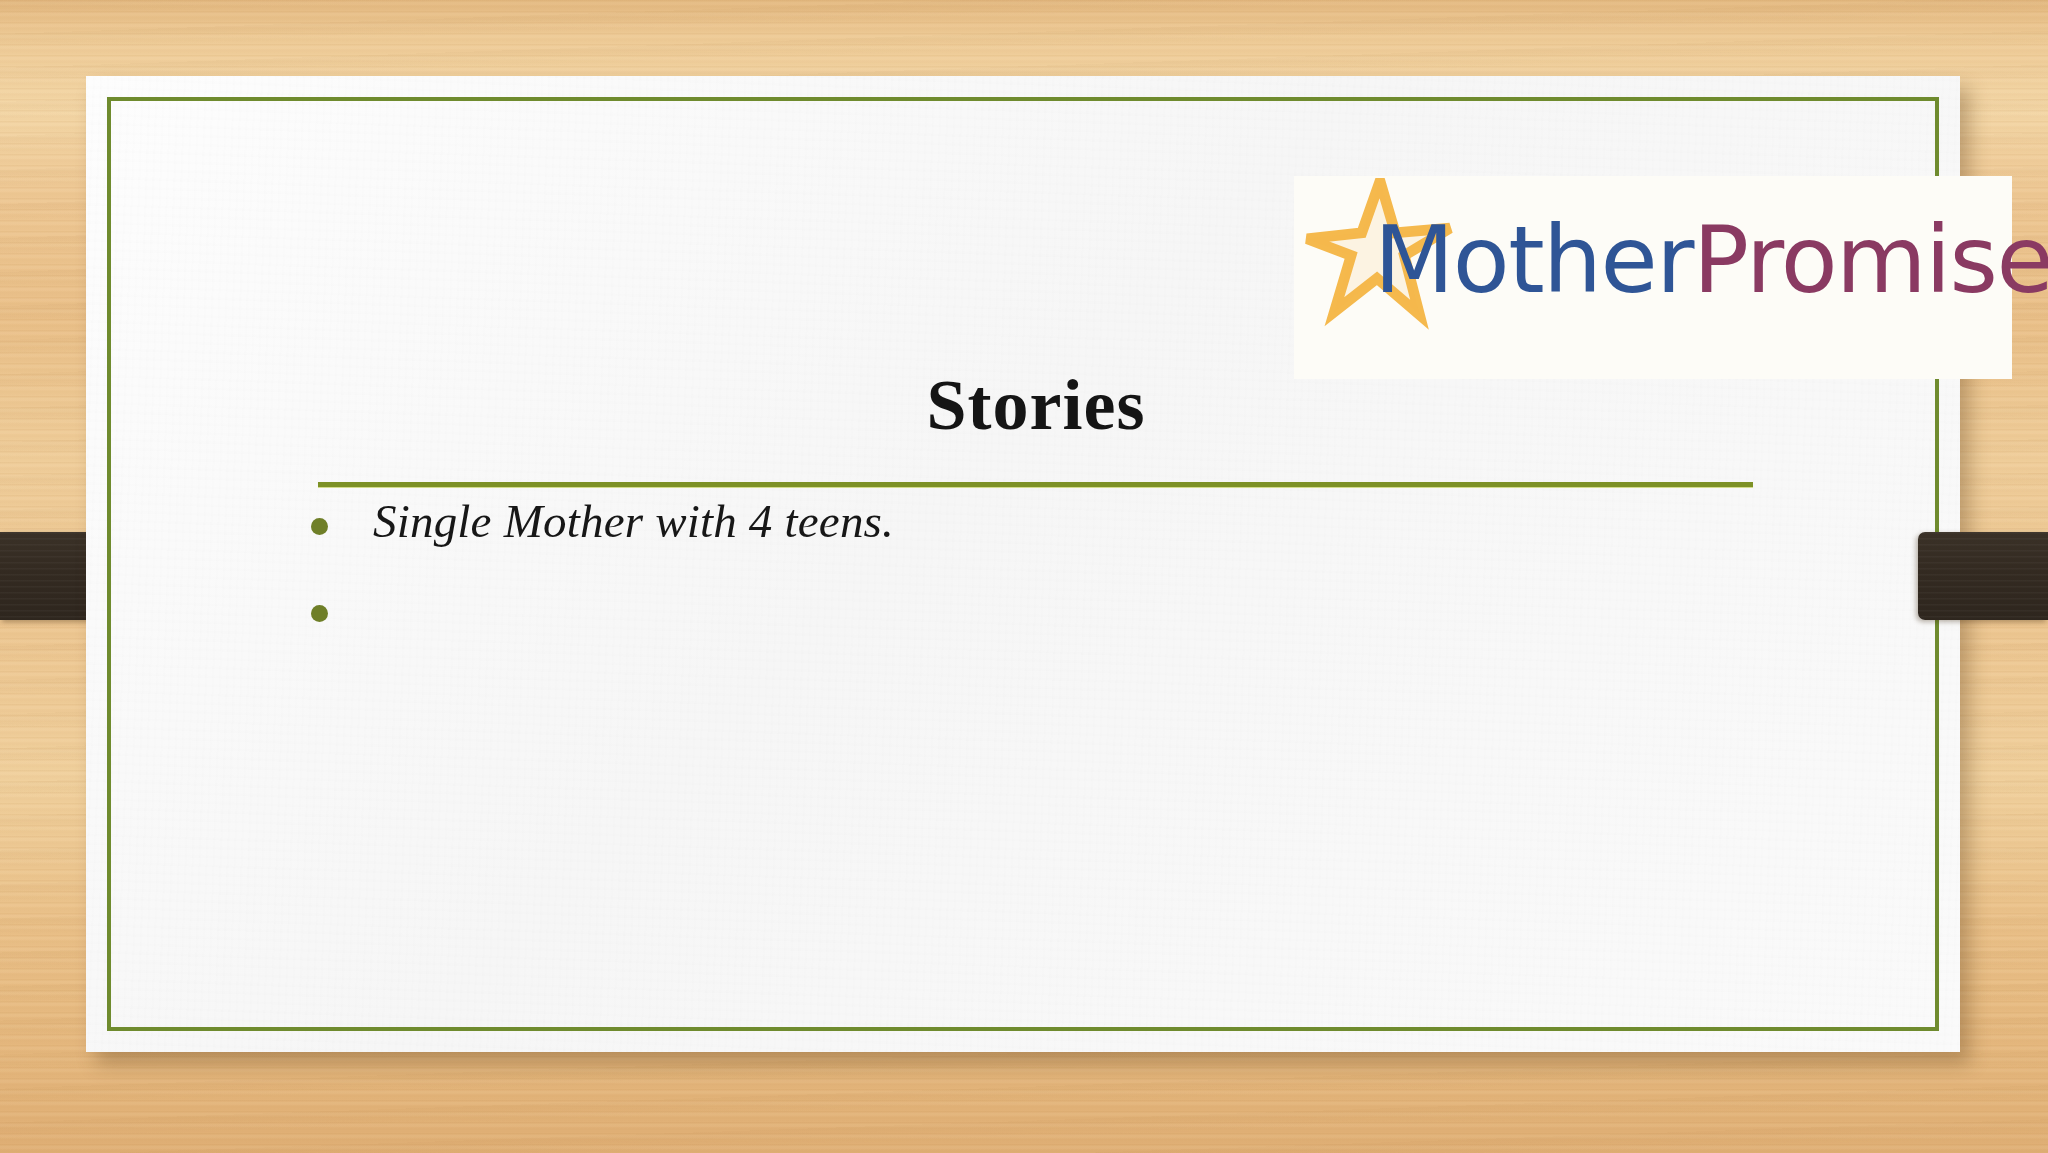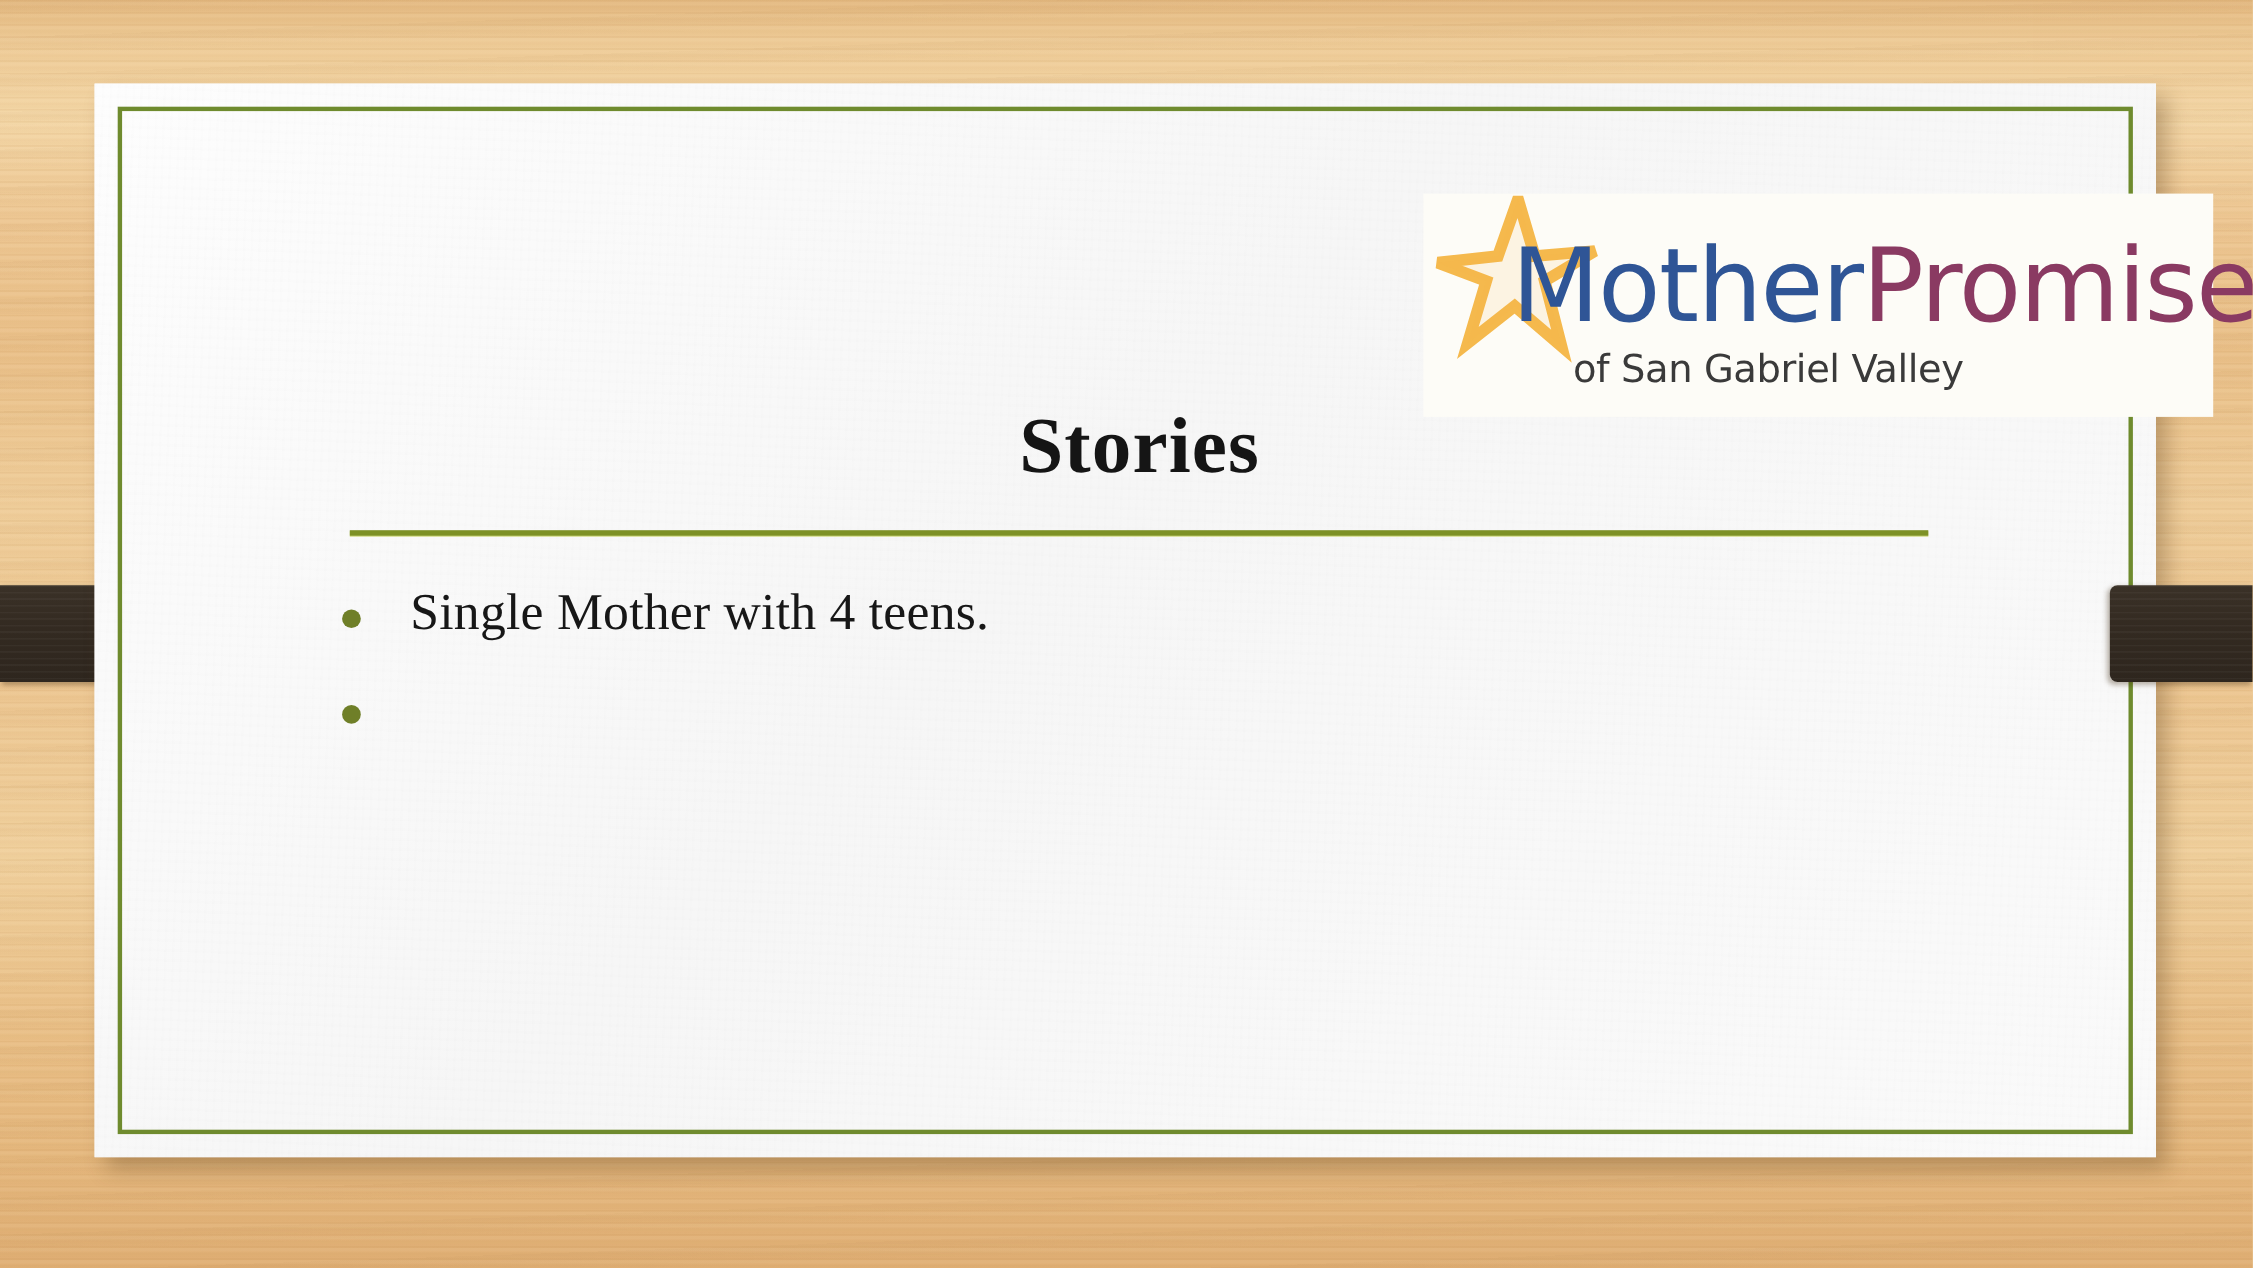--- a/index.html
+++ b/index.html
@@ -195,22 +195,23 @@
     width: 1435px;
     height: 5px;
     background: #7d9126;
     box-shadow: 0 1px 0 rgba(205,215,120,0.85);
   }
 
   
   .bullets {
     position: absolute;
     left: 225px;
-    top: 450px;
+    top: 414px;
     width: 1520px;
+    font-style: italic;
   }
   .bullet-row {
     display: flex;
     align-items: flex-start;
     margin-bottom: 21px;
     min-height: 66px;
   }
   .bullet-dot {
     flex: 0 0 auto;
     width: 17px;
@@ -242,21 +243,20 @@
     <div class="slide-noise"></div>
     <div class="slide-border"></div>
 
     <div class="logo-box">
       <div class="logo-inner">
         <svg class="logo-star" viewBox="0 0 100 100">
           <path d="M50 2 L60 36 L96 33 L66 51 L76 90 L48 66 L20 88 L31 51 L2 40 L38 36 Z" fill="none" stroke="#f5b94d" stroke-width="7" stroke-linejoin="miter"></path>
           <path d="M50 2 L60 36 L96 33 L66 51 L76 90 L48 66 L20 88 L31 51 L2 40 L38 36 Z" fill="#f5b94d" fill-opacity="0.12"></path>
         </svg>
         <div class="logo-wordmark"><span class="wm-family">Mother</span><span class="wm-promise">Promise</span></div>
-        <div class="logo-sub">of San Gabriel Valley</div>
       </div>
     </div>
 
     <div class="title">Stories</div>
     <div class="title-rule"></div>
 
     <div class="bullets">
 
       <div class="bullet-row">
         <span class="bullet-dot"></span>

